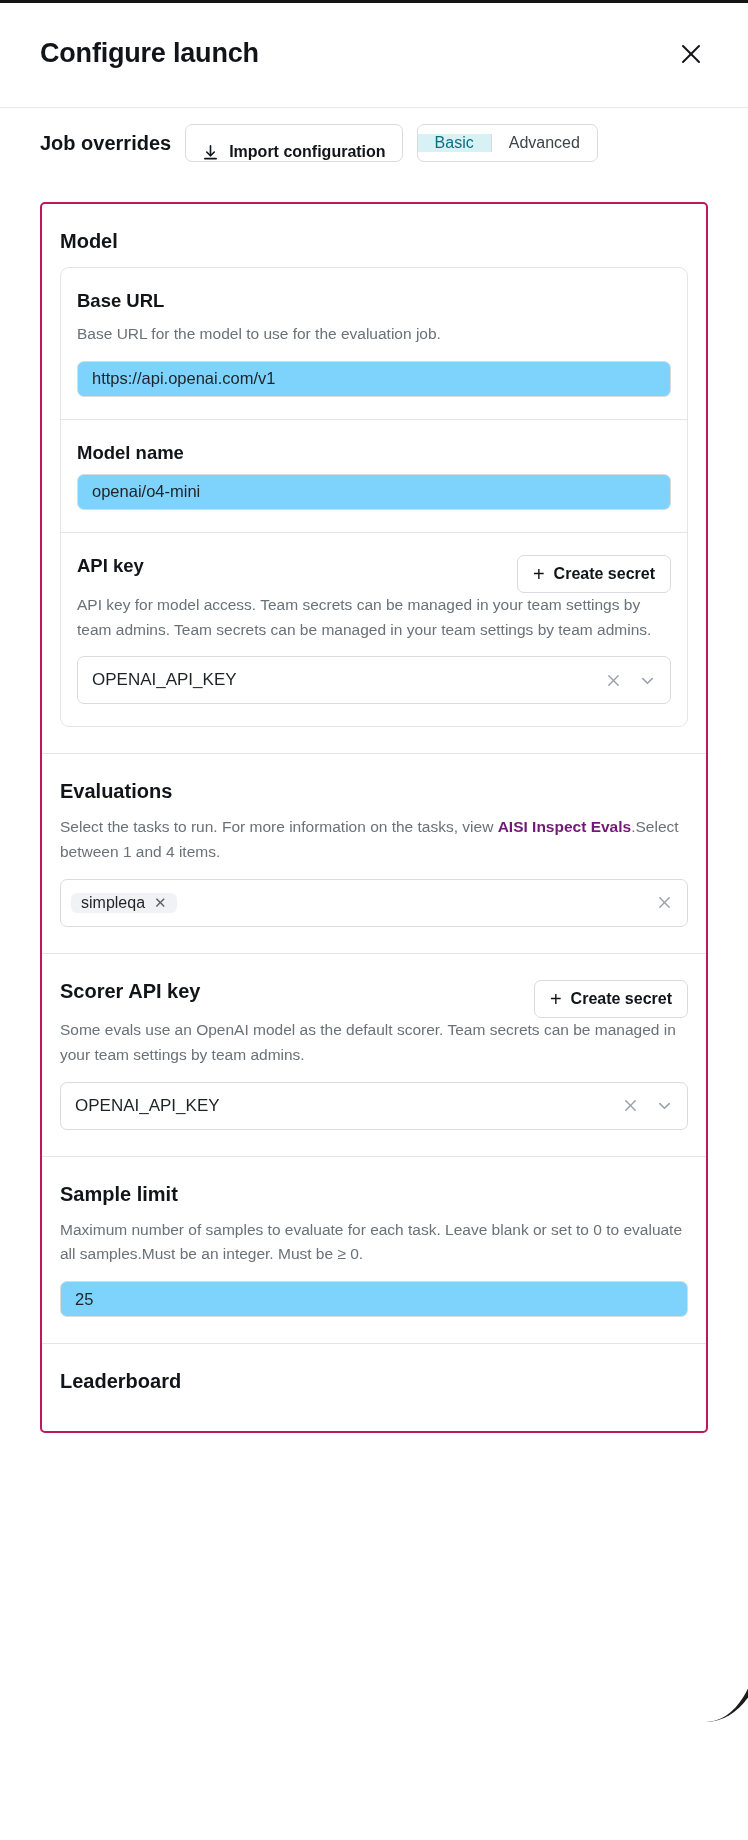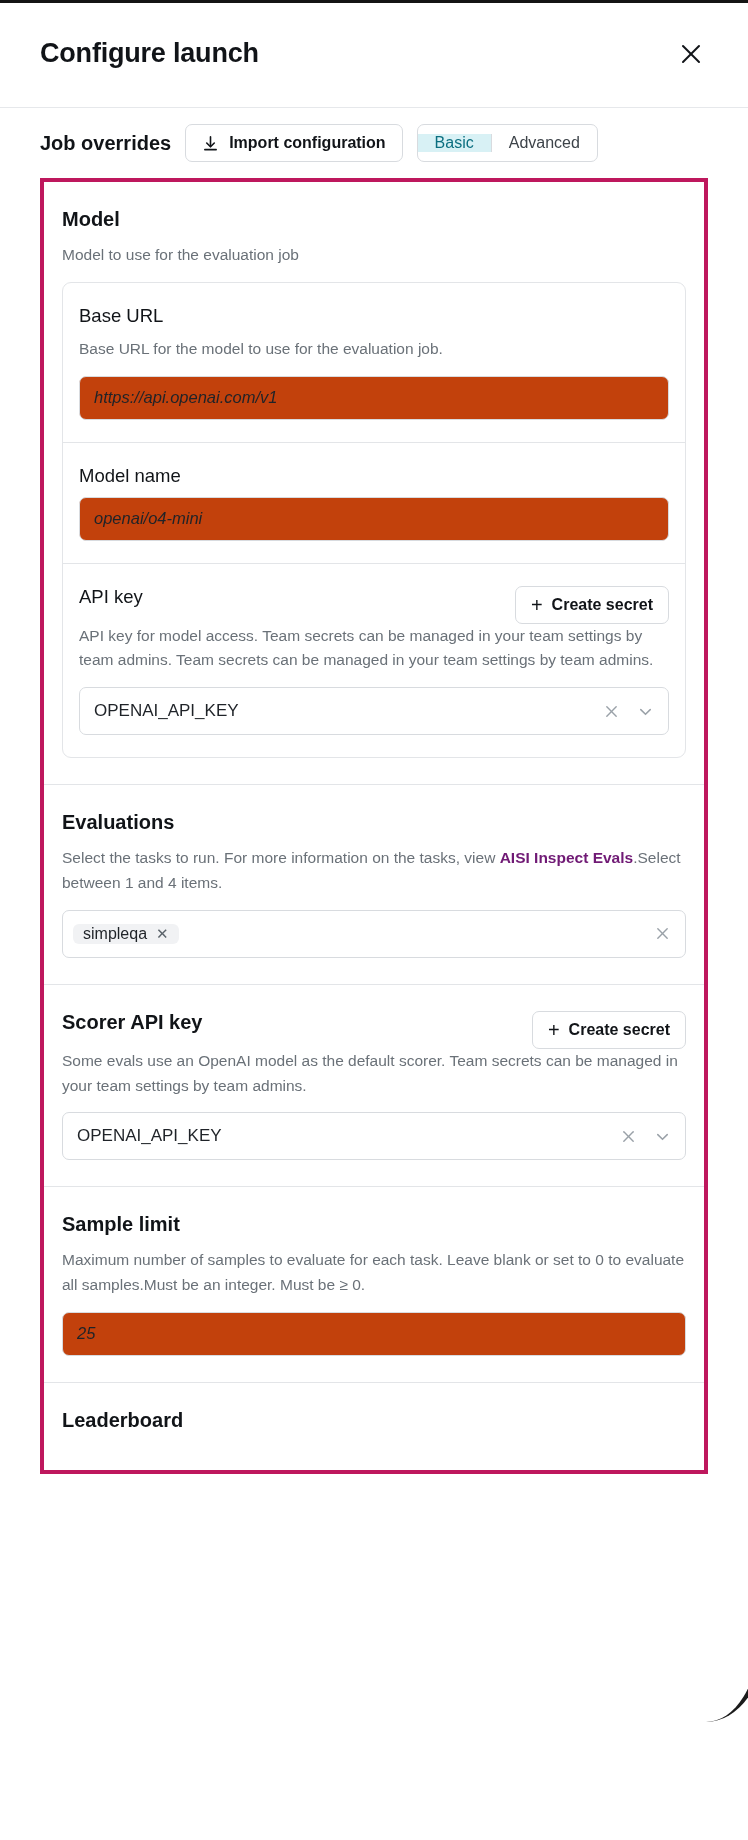--- a/index.html
+++ b/index.html
@@ -59,21 +59,21 @@
     padding: 0 40px;
     gap: 14px;
   }
   .overrides-label {
     font-size: 20px;
     font-weight: bold;
     color: #111418;
   }
   .import-btn {
     display: flex;
-    align-items: center;
+    align-items: flex-end;
     gap: 10px;
     border: 1px solid #d8dbdf;
     border-radius: 7px;
     background: #fff;
     height: 38px;
     padding: 0 16px;
     font-size: 16px;
     font-weight: bold;
     color: #111418;
     cursor: pointer;
@@ -103,24 +103,25 @@
   .seg-item + .seg-item { border-left: 1px solid #d8dbdf; }
 
   
   .body-scroll {
     flex: 1 1 auto;
     padding: 0 40px;
     overflow: hidden;
     position: relative;
   }
   .card {
-    border: 4px solid #be185d;
-    border-radius: 0;
+    border: 2px solid #be185d;
+    border-radius: 5px;
     background: #fff;
     overflow: hidden;
+    margin-top: 24px;
   }
   .section {
     padding: 26px 18px 26px 18px;
     border-bottom: 1px solid #e3e5e8;
   }
   .section:last-child { border-bottom: none; }
 
   .sec-title {
     font-size: 20px;
     font-weight: bold;
@@ -147,43 +148,42 @@
     border-radius: 9px;
     overflow: hidden;
   }
   .subsection {
     padding: 22px 16px;
     border-bottom: 1px solid #e3e5e8;
   }
   .subsection:last-child { border-bottom: none; }
   .sub-title {
     font-size: 18.5px;
-    font-weight: normal;
+    font-weight: bold;
     color: #111418;
     margin: 0 0 10px 0;
   }
   .sub-desc {
     font-size: 15.5px;
     line-height: 1.6;
     color: #6a7178;
     margin: 0 0 14px 0;
   }
 
   .input {
     width: 100%;
-    height: 44px;
-    border: 1px solid #d8dbdf;
-    border-radius: 7px;
-    background: #c2410c;
+    height: 36px;
+    border: 1px solid #d8dbdf;
+    border-radius: 7px;
+    background: #7dd3fc;
     font-size: 16.5px;
     color: #1f2328;
     padding: 0 14px;
     font-family: "Liberation Sans", sans-serif;
     outline: none;
-    font-style: italic;
   }
   .input::placeholder { color: #9aa1a8; }
 
   .select-box {
     width: 100%;
     height: 48px;
     border: 1px solid #d8dbdf;
     border-radius: 7px;
     background: #fff;
     display: flex;
@@ -335,21 +335,20 @@
       <div class="seg-item active">Basic</div>
       <div class="seg-item">Advanced</div>
     </div>
   </div>
 
   <div class="body-scroll">
     <div class="card">
 
       <div class="section">
         <div class="sec-title">Model</div>
-        <div class="sec-desc">Model to use for the evaluation job</div>
 
         <div class="subcard">
 
           <div class="subsection">
             <div class="sub-title">Base URL</div>
             <div class="sub-desc">Base URL for the model to use for the evaluation job.</div>
             <input class="input" value="https://api.openai.com/v1" style="">
           </div>
 
           <div class="subsection">

